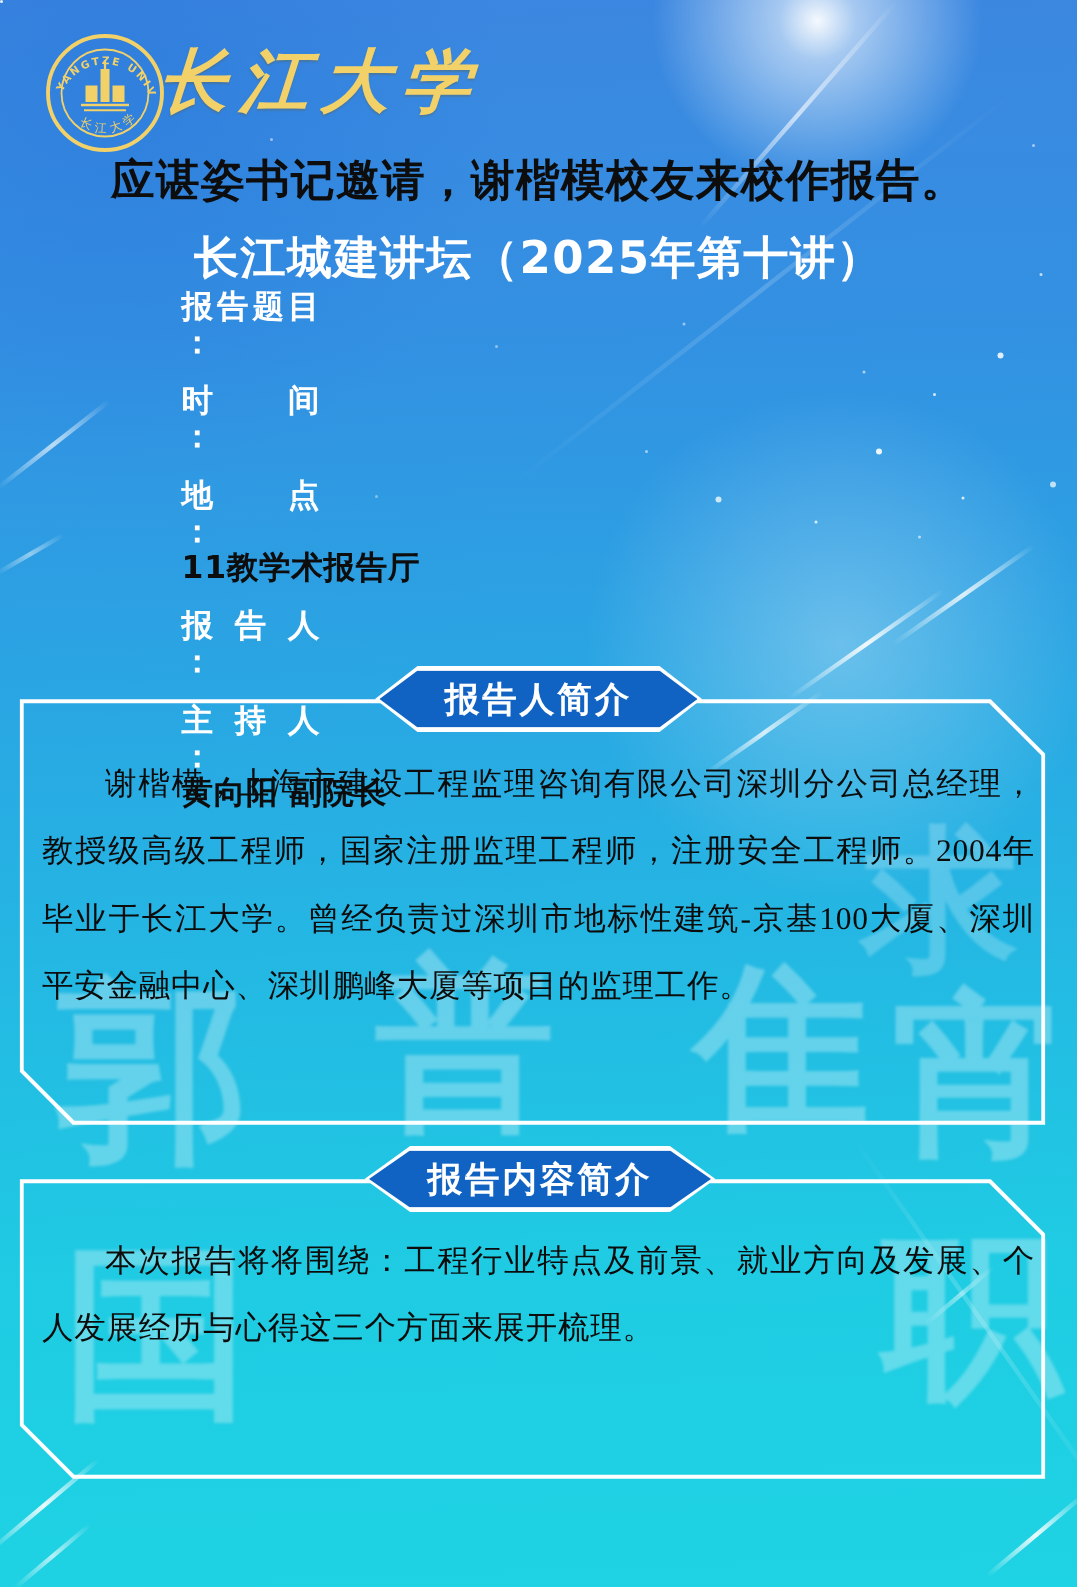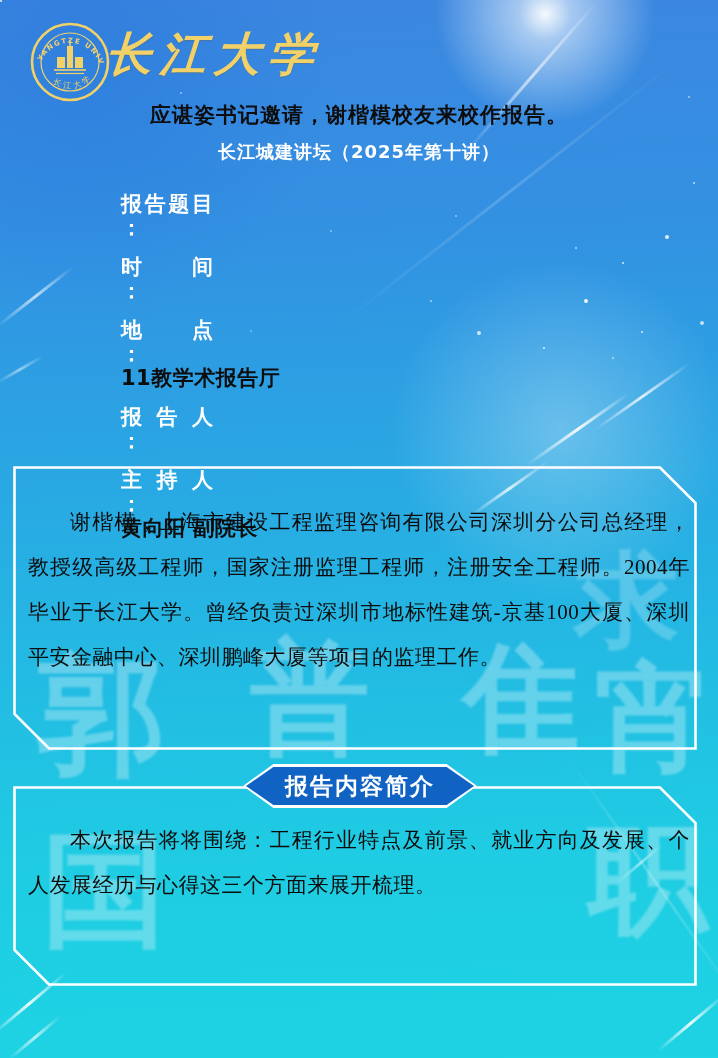--- a/index.html
+++ b/index.html
@@ -48,22 +48,22 @@
   .w5{left:588px;top:818px;font-size:120px;}
   .w6{left:575px;top:548px;font-size:104px;color:rgba(200,240,248,.30);}
   
   .logo{position:absolute;left:28px;top:20px;}
   .calligraphy{
     position:absolute;left:106px;top:24px;font-size:46px;font-weight:bold;
     font-style:italic;color:#f2d169;letter-spacing:8px;transform:skewX(-4deg);
     text-shadow:0 1px 1px rgba(120,80,0,.25);}
   
   .titles{position:absolute;left:0;top:101px;width:718px;text-align:center;}
-  .title1{font-size:21px;font-weight:bold;color:#0d0d0d;letter-spacing:1px;}
-  .title2{margin-top:11px;font-size:18px;font-weight:bold;color:#ffffff;letter-spacing:1px;}
+  .title1{font-size:29px;font-weight:bold;color:#0d0d0d;letter-spacing:1px;}
+  .title2{margin-top:11px;font-size:30px;font-weight:bold;color:#ffffff;letter-spacing:1px;}
   
   .details{position:absolute;left:120px;top:192px;display:flex;flex-direction:column;gap:15px;}
   .drow{display:flex;align-items:baseline;font-size:21px;line-height:24px;flex-direction:column;}
   .dlabel{display:inline-block;width:92px;font-weight:bold;color:#ffffff;
     text-align:justify;text-align-last:justify;}
   .dcolon{font-weight:bold;color:#ffffff;margin:0 10px 0 1px;}
   .dvalue{font-weight:bold;color:#0d0d0d;letter-spacing:.5px;white-space:nowrap;}
   
   .boxline{position:absolute;}
   .badge{position:absolute;height:44px;}
@@ -160,20 +160,26 @@
     <div class="drow">
       <span class="dlabel">主持人</span>
         <span class="dcolon">：</span>
         <span class="dvalue">黄向阳 副院长</span>
     </div>
   </div>
 
   <svg class="boxline" style="left:13px;top:466px;" width="684" height="284" viewBox="0 0 684 284">
     <polygon points="1.5,1.5 647,1.5 682.5,37 682.5,282.5 36,282.5 1.5,248" fill="none" stroke="#ffffff" stroke-width="2.6"></polygon>
   </svg>
+  <div class="badge badge1">
+    <div class="outer"></div>
+    <div class="inner">
+      <span>报告人简介</span>
+    </div>
+  </div>
   <div class="para para1">谢楷模，上海市建设工程监理咨询有限公司深圳分公司总经理，教授级高级工程师，国家注册监理工程师，注册安全工程师。2004年毕业于长江大学。曾经负责过深圳市地标性建筑-京基100大厦、深圳平安金融中心、深圳鹏峰大厦等项目的监理工作。</div>
 
   <svg class="boxline" style="left:13px;top:786px;" width="684" height="200" viewBox="0 0 684 200">
     <polygon points="1.5,1.5 647,1.5 682.5,37 682.5,198.5 36,198.5 1.5,164" fill="none" stroke="#ffffff" stroke-width="2.6"></polygon>
   </svg>
   <div class="badge badge2">
     <div class="outer"></div>
     <div class="inner">
       <span>报告内容简介</span>
     </div>

